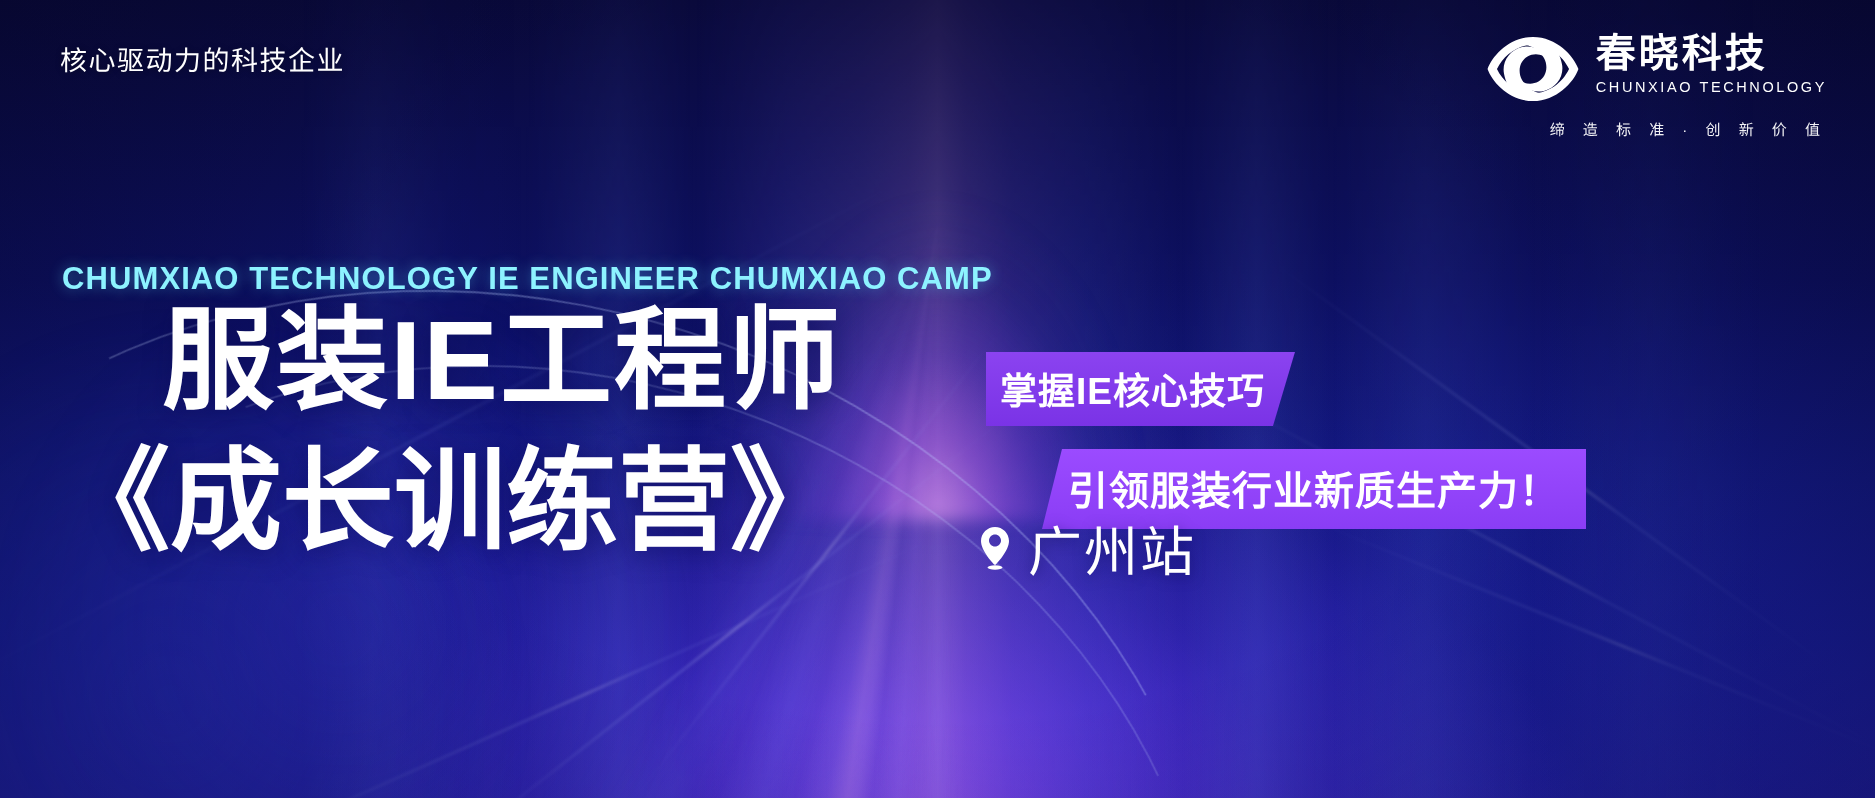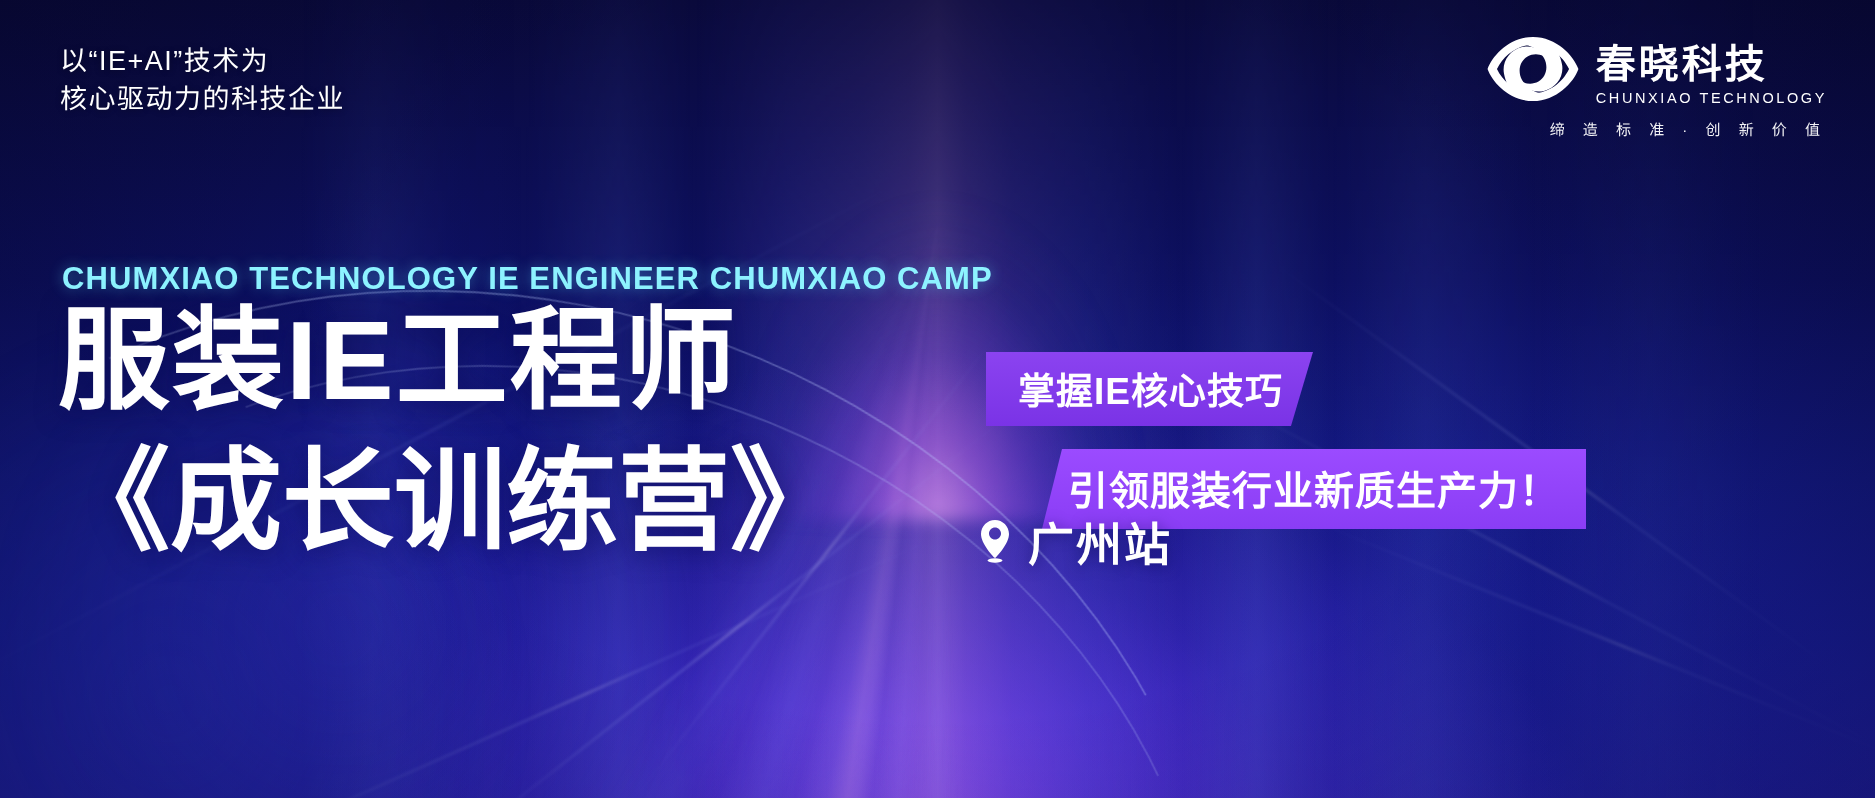--- a/index.html
+++ b/index.html
@@ -148,21 +148,21 @@
     font-weight:400;
     text-shadow:0 1px 6px rgba(0,0,0,0.35);
   }
   .tagline div { white-space:nowrap; }
 
   
   .logo-block {
     position:absolute; right:48px; top:32px;
     display:flex; flex-direction:column; align-items:flex-end;
   }
-  .logo-row { display:flex; align-items:flex-end; gap:16px; }
+  .logo-row { display:flex; align-items:flex-start; gap:16px; }
   .logo-mark { width:94px; height:74px; flex:0 0 auto; }
   .logo-text { display:flex; flex-direction:column; align-items:flex-start; }
   .logo-cn {
     color:#fff; font-size:40px; font-weight:bold;
     letter-spacing:3px; line-height:1.05;
   }
   .logo-en {
     color:#fff; font-size:14.5px; font-weight:normal;
     letter-spacing:2.6px; margin-top:5px;
   }
@@ -187,28 +187,29 @@
   
   .headline {
     position:absolute; left:58px; top:290px;
     color:#fff;
     font-weight:bold;
     font-size:112px;
     line-height:1.26;
     letter-spacing:2px;
     white-space:nowrap;
     text-shadow:0 4px 26px rgba(10,10,80,0.55);
+    text-align:right;
   }
   .headline .l1 { display:block; }
   .headline .l2 { display:block; letter-spacing:0px; }
 
   
   .badge-1 {
     position:absolute; left:986px; top:352px;
-    padding:9px 30px 11px 32px;
+    padding:9px 30px 11px 14px;
     background:linear-gradient(180deg,#8b43f0 0%, #7a33e6 100%);
     color:#fff; font-size:37px; font-weight:bold; letter-spacing:1px;
     white-space:nowrap;
     clip-path:polygon(0 0, 100% 0, calc(100% - 22px) 100%, 0 100%);
     box-shadow:0 4px 22px rgba(120,50,230,0.45);
   }
   .badge-2 {
     position:absolute; left:1042px; top:424px;
     padding:10px 26px 12px 26px;
     background:linear-gradient(180deg,#9b4bff 0%, #8a3df5 100%);
@@ -220,21 +221,21 @@
   }
 
   
   .location {
     position:absolute; left:978px; top:508px;
     display:flex; align-items:center; gap:16px;
     color:#fff;
   }
   .pin-icon { width:34px; height:44px; flex:0 0 auto; }
   .loc-text {
-    font-size:46px; font-weight:bold; letter-spacing:2px;
+    font-size:54px; font-weight:normal; letter-spacing:2px;
     text-shadow:0 2px 14px rgba(10,10,80,0.5);
   }
 </style>
 </head>
 <body>
 
 <div class="banner">
 
   <div class="bg-layer vstreaks"></div>
   <div class="bg-layer fan"></div>
@@ -253,21 +254,20 @@
   <div class="sweep s4"></div>
   <div class="sweep s5"></div>
   <div class="sweep s6"></div>
   <div class="sweep s7"></div>
 
   <div class="bg-layer vignette"></div>
 
   <div class="content">
 
     <div class="tagline">
-      <div>以“IE+AI”技术为</div>
       <div>核心驱动力的科技企业</div>
     </div>
 
     <div class="logo-block">
       <div class="logo-row">
         <span class="logo-mark">
           <svg viewBox="0 0 120 94" width="94" height="74" aria-hidden="true">
             <path fill="#ffffff" d="M60 6C30 6 8 30 2 47c6 17 28 41 58 41s52-24 58-41C112 30 90 6 60 6z
                                      M60 78c-20 0-38-14-46-31 8-17 26-31 46-31s38 14 46 31c-8 17-26 31-46 31z"></path>
             <path fill="#ffffff" d="M86 18c-10-6-24-7-36-2 10 2 19 8 24 17 6 11 3 24-7 30-9 5-21 3-28-5

